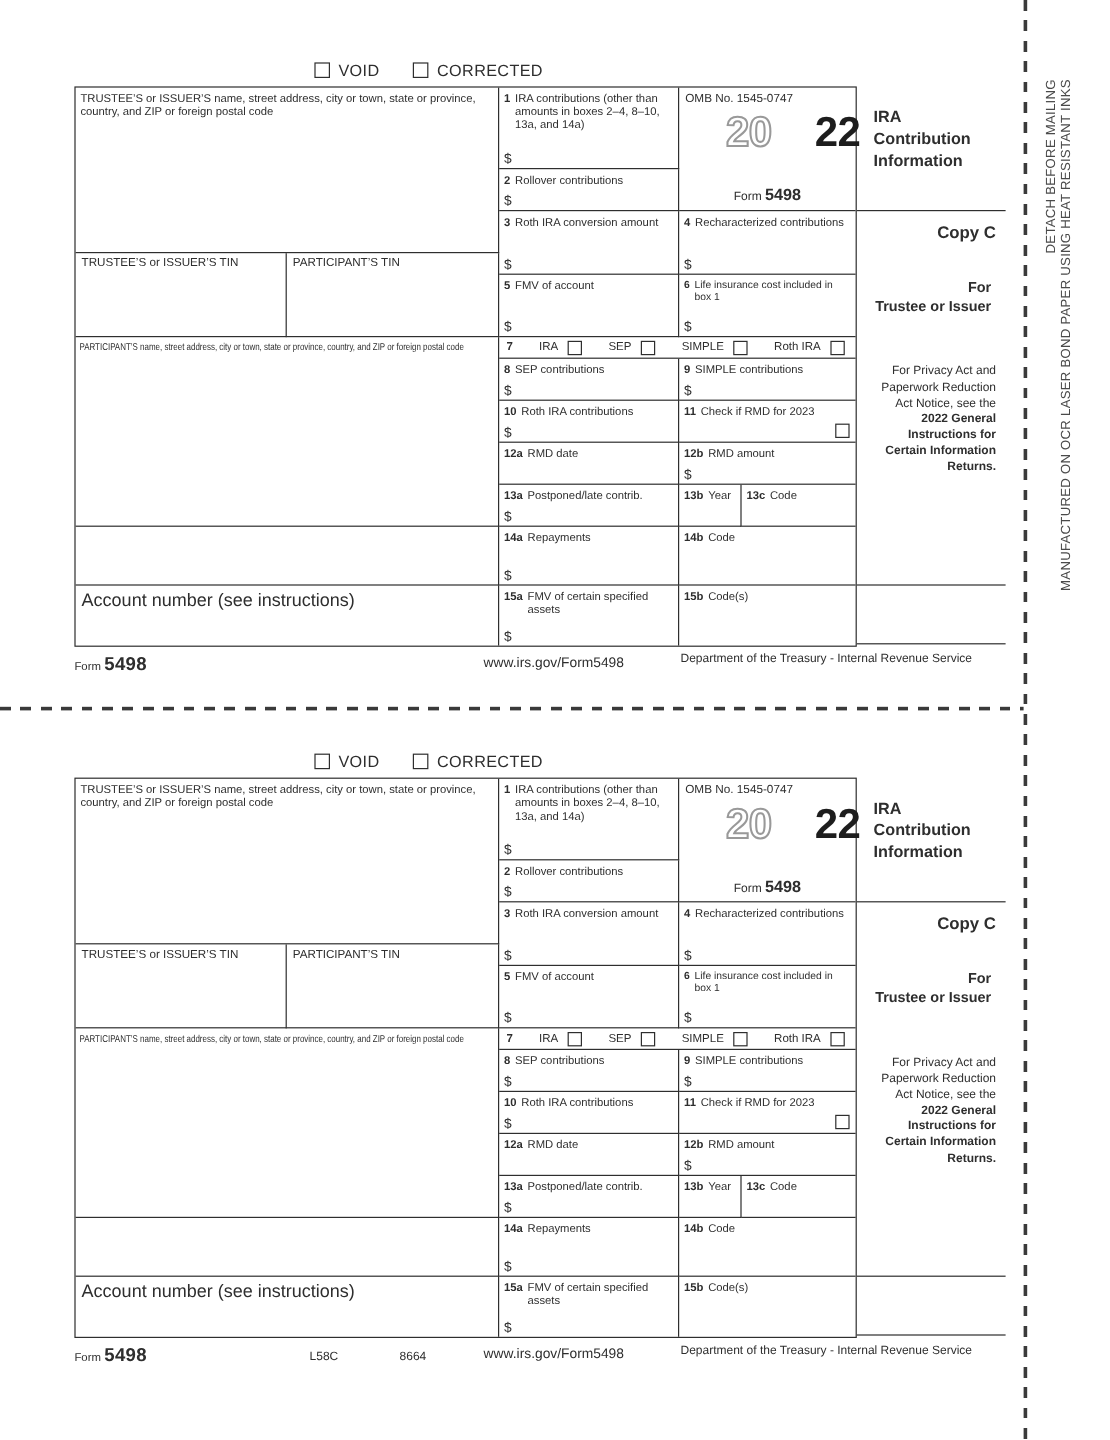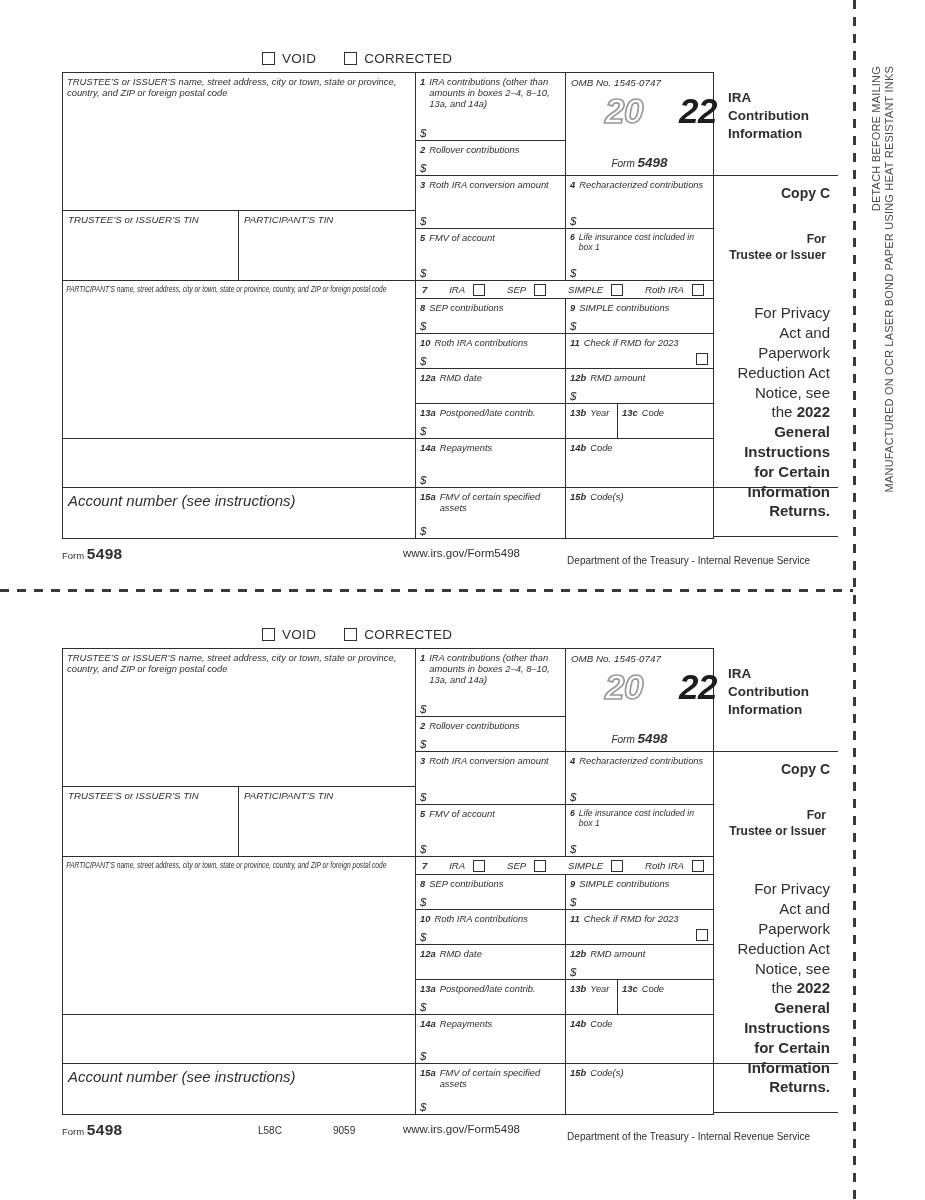--- a/index.html
+++ b/index.html
@@ -9,21 +9,21 @@
   
   .form-copy{position:absolute;left:62px;width:776px;height:515px;}
   .copy1{top:50px;} .copy2{top:626px;}
   
   .void-row{position:absolute;top:1px;left:200px;display:flex;align-items:center;font-size:13.5px;letter-spacing:.3px;}
   .cb{width:13px;height:13px;border:1.7px solid var(--ink);display:inline-block;background:#fff;box-sizing:border-box;}
   .void-row .cb{margin-right:7px;}
   .void-row .gap{display:inline-block;width:28px;}
   
   .grid{position:absolute;left:0;top:22px;width:650px;height:465px;border:1.8px solid var(--ink);}
-  .c{position:absolute;box-sizing:border-box;border-right:1.5px solid var(--ink);border-bottom:1.5px solid var(--ink);font-size:9.4px;font-style:italic;}
+  .c{position:absolute;box-sizing:border-box;border-right:1.5px solid var(--ink);border-bottom:1.5px solid var(--ink);font-size:9.4px;}
   .nr{border-right:none;} .nb{border-bottom:none;}
   .bl{display:flex;gap:4px;padding:2.5px 3px 0 4px;line-height:1.2;}
   .bn{font-weight:700;flex:0 0 auto;}
   .dollar{position:absolute;left:4px;bottom:1px;font-size:11.5px;}
   .r7{display:flex;align-items:center;justify-content:space-between;padding:0 9px 0 6px;height:100%;font-size:9.6px;}
   .r7 .cb{width:12px;height:12px;border-width:1.5px;}
   .opt{display:flex;align-items:center;gap:8px;}
   .cb11{position:absolute;right:5px;bottom:3px;width:12px;height:12px;border:1.5px solid var(--ink);box-sizing:border-box;}
   .omb-label{padding:4px 0 0 5px;font-size:9.8px;}
   .year{text-align:center;margin-top:5px;font-size:35px;font-weight:700;line-height:1;letter-spacing:-.5px;}
@@ -35,30 +35,30 @@
   .cond{padding:3px 0 0 4px;font-size:8.3px;white-space:nowrap;transform:scaleX(.8);transform-origin:0 0;}
   .acct{padding:4px 0 0 5px;font-size:15px;}
   .small .bl{font-size:8.6px;}
   
   .dcol{position:absolute;left:652px;top:22px;width:124px;height:465px;}
   .title{width:102px;margin-left:auto;margin-right:8px;padding-top:17px;font-weight:700;font-size:13.5px;line-height:1.32;}
   .d2{position:absolute;top:103px;left:0;width:124px;height:312px;border-top:1.5px solid var(--ink);box-sizing:border-box;}
   .copyc{margin-top:9px;margin-right:8px;text-align:right;font-weight:700;font-size:14px;}
   .forwho{margin-top:30px;margin-right:12px;text-align:right;font-weight:700;font-size:12px;line-height:1.35;}
   .forwho span{display:block;}
-  .privacy{width:98px;margin:40px 8px 0 auto;text-align:right;font-size:15px;line-height:1.32;}
+  .privacy{width:98px;margin:40px 8px 0 auto;text-align:right;font-size:10px;line-height:1.32;}
   .d3{position:absolute;top:415px;left:0;width:124px;height:50px;border-top:1.5px solid var(--ink);border-bottom:1.5px solid var(--ink);box-sizing:border-box;}
   
   .footer{position:absolute;top:494px;left:0;width:776px;height:20px;}
   .f-form{position:absolute;left:0;top:1px;font-size:9.5px;}
   .f-form b{font-size:15.5px;letter-spacing:.3px;}
   .f-c1{position:absolute;left:196px;top:5px;font-size:10px;}
   .f-c2{position:absolute;left:271px;top:5px;font-size:10px;}
   .f-url{position:absolute;left:341px;top:3px;font-size:11.5px;}
-  .f-dept{position:absolute;right:28px;top:11px;font-size:10px;}
+  .f-dept{position:absolute;right:28px;top:0;font-size:10px;}
   
   .vdash{position:absolute;left:853px;top:0;width:3px;height:1200px;
          background:repeating-linear-gradient(180deg,#3a3a3a 0 9px,transparent 9px 17px);}
   .hdash{position:absolute;left:0;top:589px;width:853px;height:3px;
          background:repeating-linear-gradient(90deg,#3a3a3a 0 9px,transparent 9px 17px);}
   .edge{position:absolute;left:870px;top:498px;width:432px;transform:rotate(-90deg);transform-origin:0 0;
         text-align:right;font-size:11px;line-height:13px;color:#4a4a4a;letter-spacing:.2px;white-space:nowrap;}
 </style>
 </head>
 <body>
@@ -468,21 +468,21 @@
         <div class="privacy">
           <span>For Privacy Act and Paperwork Reduction Act Notice, see the </span><b>2022 General Instructions for Certain Information Returns.</b>
         </div>
       </div>
       <div class="d3"></div>
     </div>
 
     <div class="footer">
       <span class="f-form"><span>Form</span> <b>5498</b></span>
       <span class="f-c1">L58C</span>
-      <span class="f-c2">9059</span>
+      <span class="f-c2">8664</span>
       <span class="f-url">www.irs.gov/Form5498</span>
       <span class="f-dept">Department of the Treasury - Internal Revenue Service</span>
     </div>
   </section>
 
   <div class="hdash"></div>
   <div class="vdash"></div>
   <div class="edge">
     <div>DETACH BEFORE MAILING</div>
     <div>MANUFACTURED ON OCR LASER BOND PAPER USING HEAT RESISTANT INKS</div>

